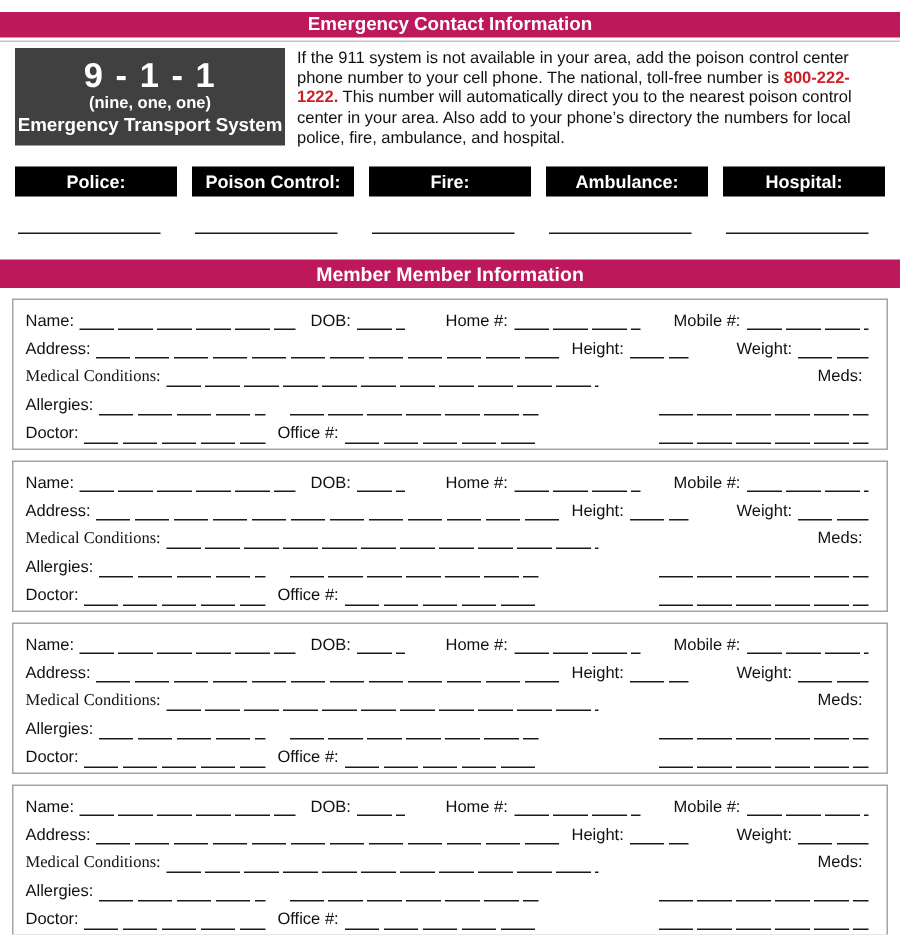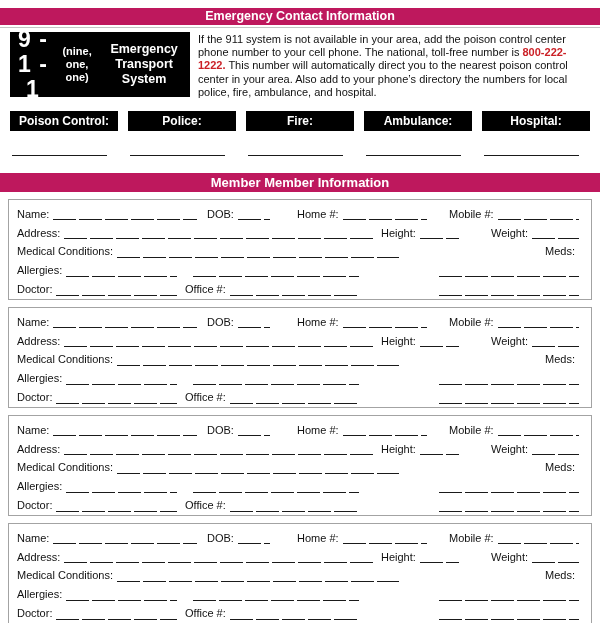--- a/index.html
+++ b/index.html
@@ -18,22 +18,22 @@
   }
   .bar-top {
     height: 17px; line-height: 17px; font-size: 12.5px;
     box-shadow: 0 2px 0 #ffffff, 0 3px 0 #c4c4c4;
   }
   .bar-family { height: 19px; line-height: 19px; font-size: 13px; margin-top: 17px; }
 
   
   .intro { display: flex; margin: 7px 10px 0 10px; height: 65px; }
   .red-box {
-    width: 180px; height: 65px; background: #000000; color: #fff;
-    display: flex; justify-content: center; align-items: center;
+    width: 180px; height: 65px; background: #404040; color: #fff;
+    display: flex; flex-direction: column; justify-content: center; align-items: center;
     text-align: center; flex: none;
   }
   .red-911 { font-size: 23px; font-weight: bold; line-height: 25px; letter-spacing: 1px; }
   .red-sub { font-size: 11px; font-weight: bold; line-height: 13px; }
   .red-cap { font-size: 12.5px; font-weight: bold; line-height: 15px; }
   .intro-text {
     flex: 1; margin-left: 8px; font-size: 11px; line-height: 13.2px;
     padding-top: 1px;
   }
   .phone-red { color: #cb2127; font-weight: bold; }
@@ -67,21 +67,21 @@
   .spacer { flex: 1; }
 
   
   .c-name   { flex: 1; }
   .c-dob    { width: 63px;  margin-left: 10px; }
   .c-home   { width: 130px; margin-left: 27px; }
   .c-mobile { width: 130px; margin-left: 22px; }
   .c-address{ flex: 1; }
   .c-height { width: 78px;  margin-left: 8px; }
   .c-weight { width: 88px;  margin-left: 32px; }
-  .c-medical{ flex: 1; }
+  .c-medical{ flex: 1; font-family: Liberation Serif, serif; }
   .c-meds   { width: 174px; margin-left: 6px; flex-direction: column; }
   .c-allerg { width: 160px; }
   .l-mid    { width: 166px; margin-left: 16px; height: 5px; }
   .l-right  { width: 140px; height: 5px; }
   .c-doctor { width: 160px; }
   .c-office { width: 174px; margin-left: 8px; }
 </style>
 </head>
 <body>
 
@@ -92,22 +92,22 @@
   <div class="intro">
     <div class="red-box">
       <div class="red-911">9 - 1 - 1</div>
       <div class="red-sub">(nine, one, one)</div>
       <div class="red-cap">Emergency Transport System</div>
     </div>
     <div class="intro-text"><span>If the 911 system is not available in your area, add the poison control center phone number to your cell phone. The national, toll-free number is </span><span class="phone-red">800-222-1222.</span><span> This number will automatically direct you to the nearest poison control center in your area. Also add to your phone’s directory the numbers for local police, fire, ambulance, and hospital.</span></div>
   </div>
 
   <div class="contacts">
+    <div class="contact-box">Police:</div>
     <div class="contact-box">Poison Control:</div>
-    <div class="contact-box">Police:</div>
     <div class="contact-box">Fire:</div>
     <div class="contact-box">Ambulance:</div>
     <div class="contact-box">Hospital:</div>
   </div>
 
   <div class="contact-lines">
     <div class="contact-line-cell">
         <div class="contact-line"></div>
       </div>
     <div class="contact-line-cell">

